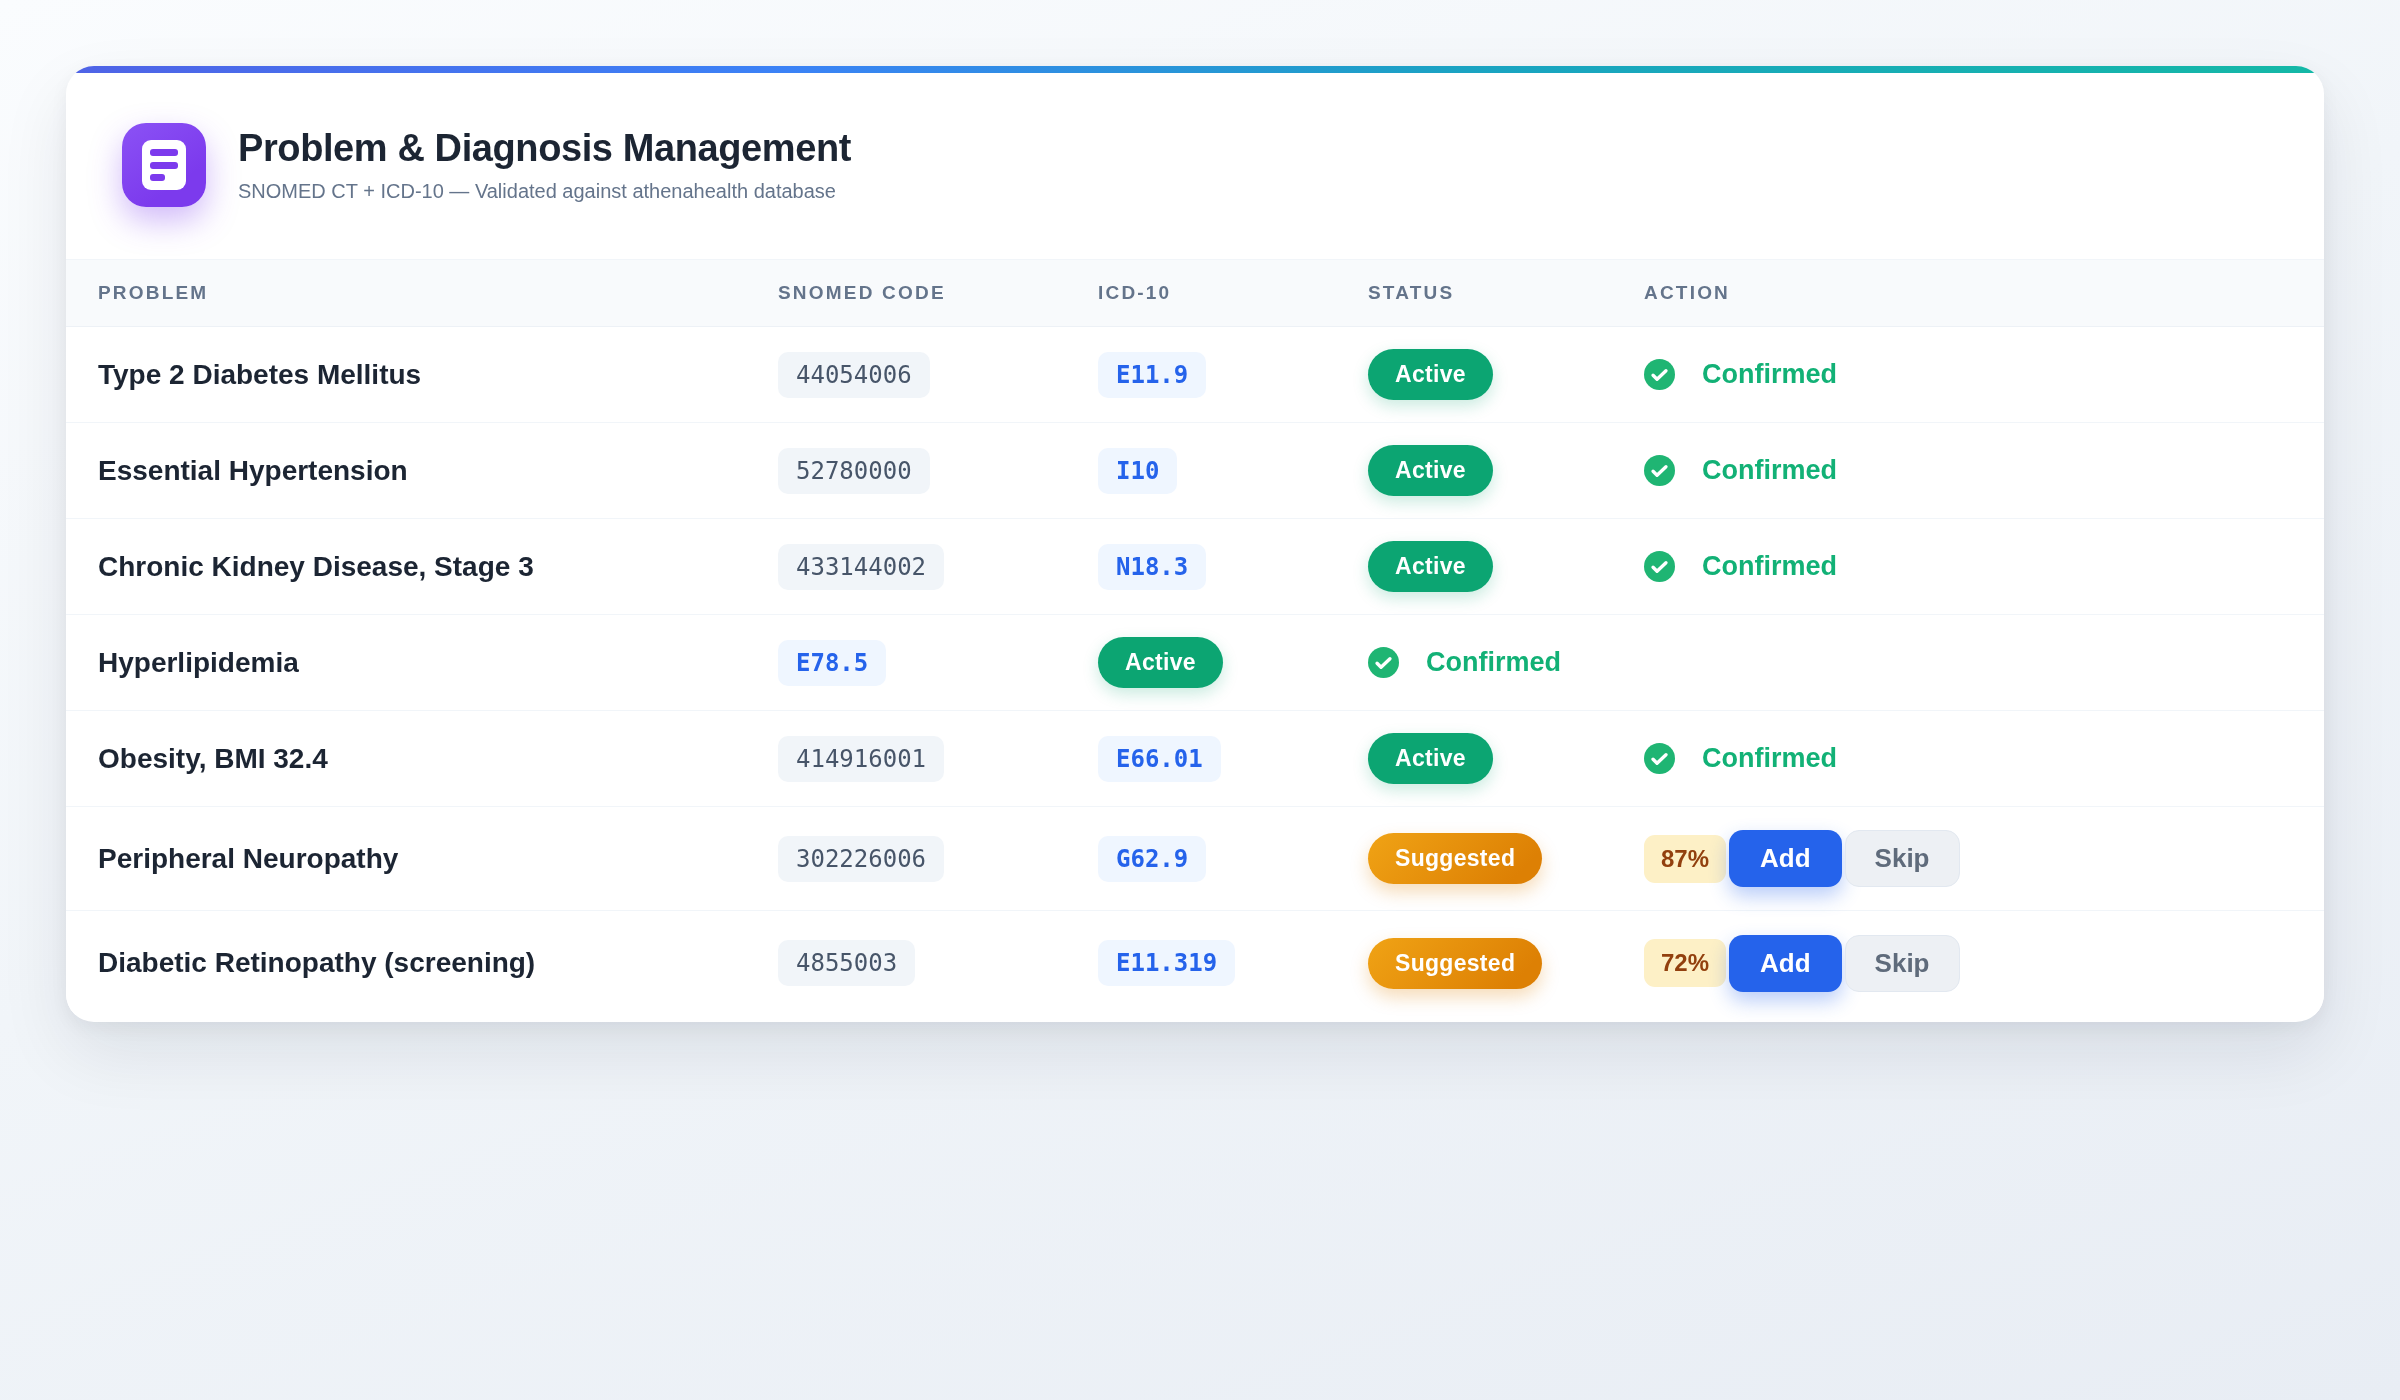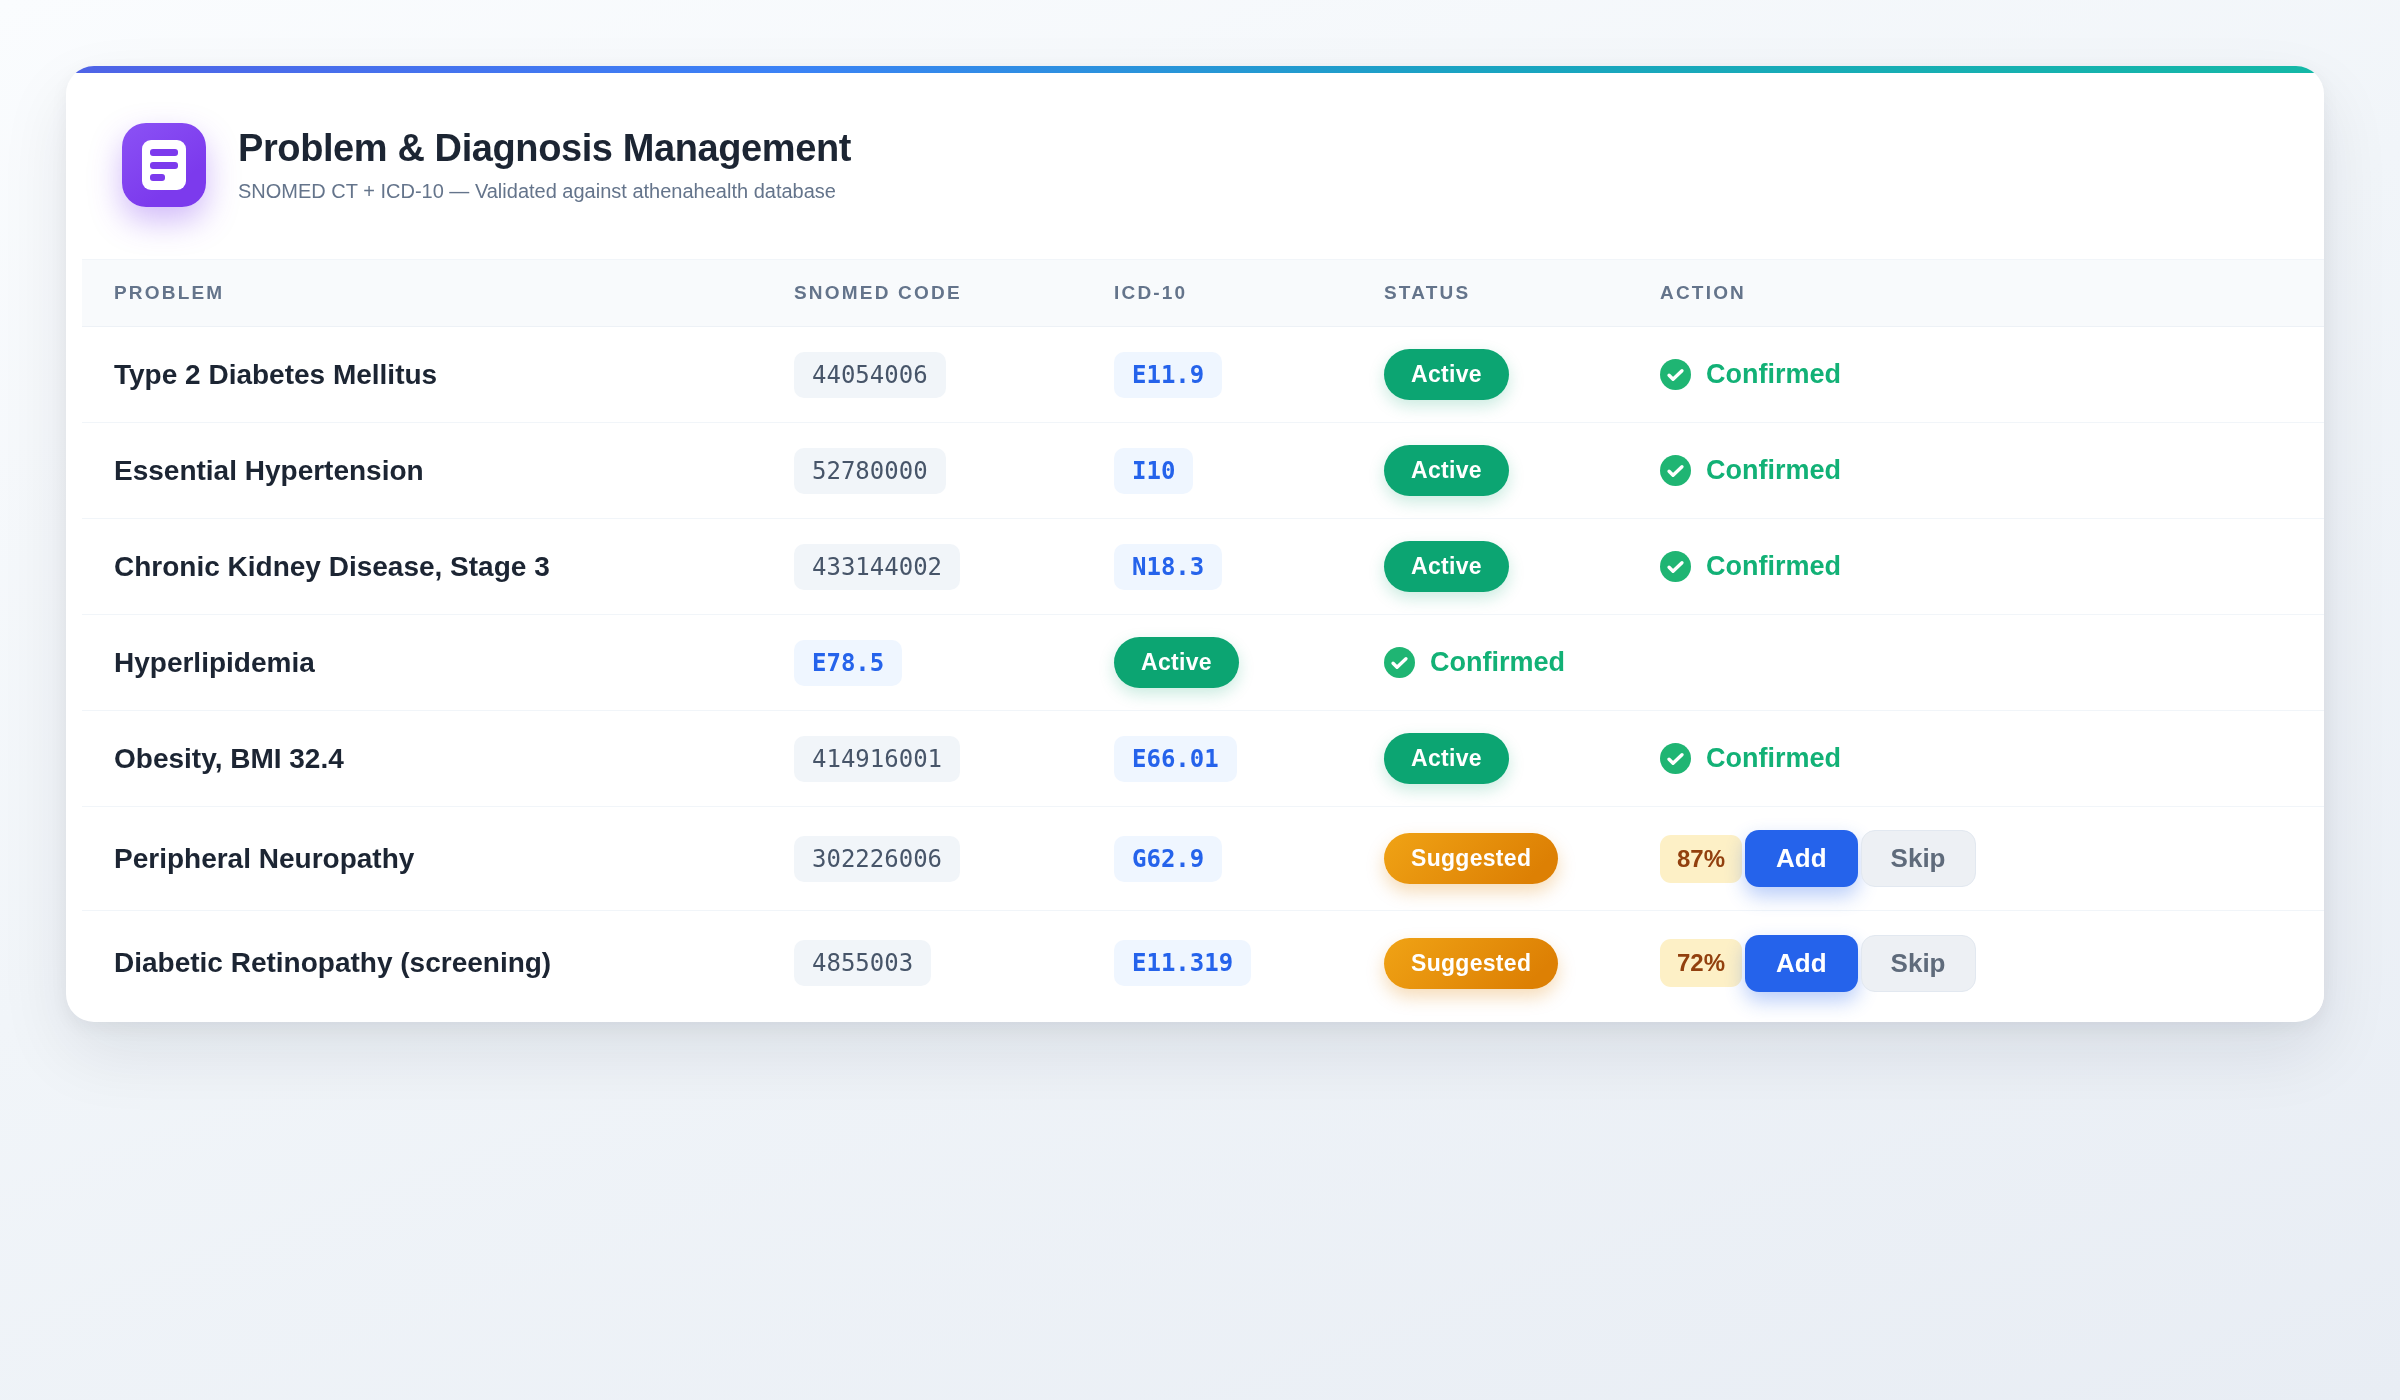--- a/index.html
+++ b/index.html
@@ -47,21 +47,20 @@
     font-size:38px;font-weight:700;color:var(--title-color,#1c2533);letter-spacing:-.4px;
   }
   .page-subtitle{
     margin-top:10px;font-size:20px;color:var(--muted-color,#64748b);font-weight:400;
   }
   .cols{
     display:grid;
     grid-template-columns:680px 320px 270px 276px 1fr;
     align-items:center;
     padding:0 32px;
-    margin-left:16px;
   }
   .table-head{
     height:68px;
     background:var(--strip-bg,#f8fafc);
     border-top:1px solid #f1f5f9;
     border-bottom:1px solid #edf1f6;
   }
   .table-head span{
     font-size:19px;font-weight:700;color:var(--muted-color,#64748b);
     letter-spacing:2.2px;
@@ -99,21 +98,21 @@
   }
   .badge-active{
     background:var(--green,#0ca572);
     box-shadow:0 6px 16px rgba(12,165,114,.22);
   }
   .badge-suggested{
     background:linear-gradient(135deg,#f0a315 0%, var(--orange,#dd8004) 85%);
     box-shadow:0 8px 18px rgba(221,128,4,.28);
   }
   .confirmed{
-    display:flex;align-items:center;gap:15px;
+    display:flex;align-items:center;gap:27px;
     color:var(--green-text,#12b176);
   }
   .confirmed .check{width:31px;height:31px;flex:0 0 auto;display:block;}
   .confirmed-label{font-size:27px;font-weight:700;}
   .suggest-actions{display:flex;align-items:center;gap:3px;}
   .confidence-chip{
     background:var(--pct-bg,#fdf0c6);
     color:var(--pct-text,#92400e);
     font-size:24px;font-weight:700;
     padding:10px 17px;border-radius:11px;

